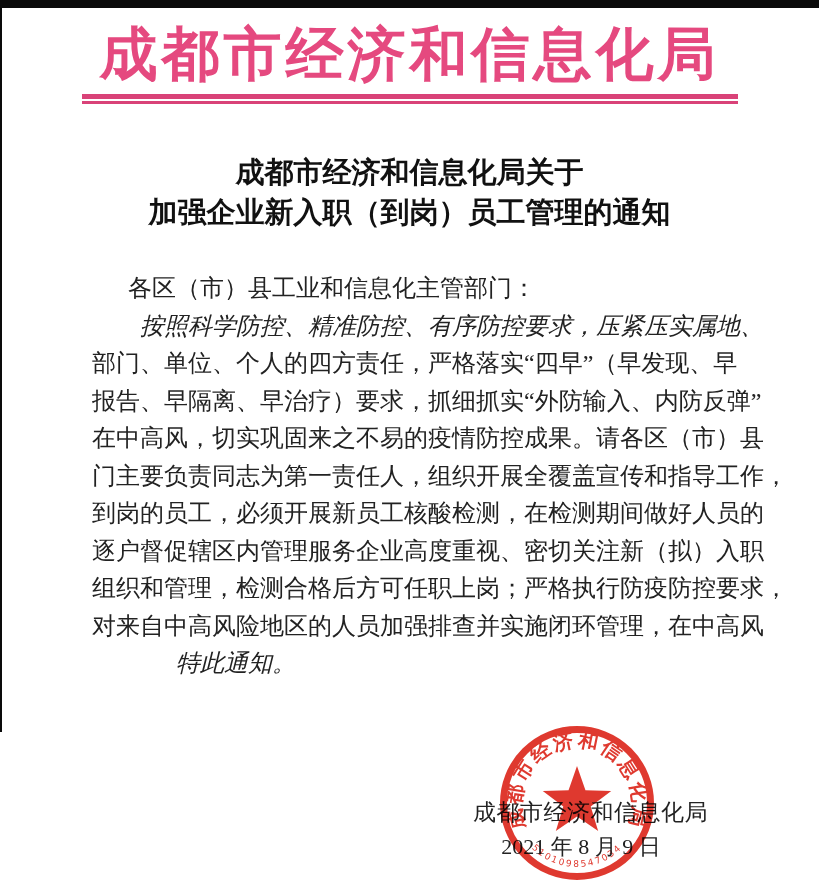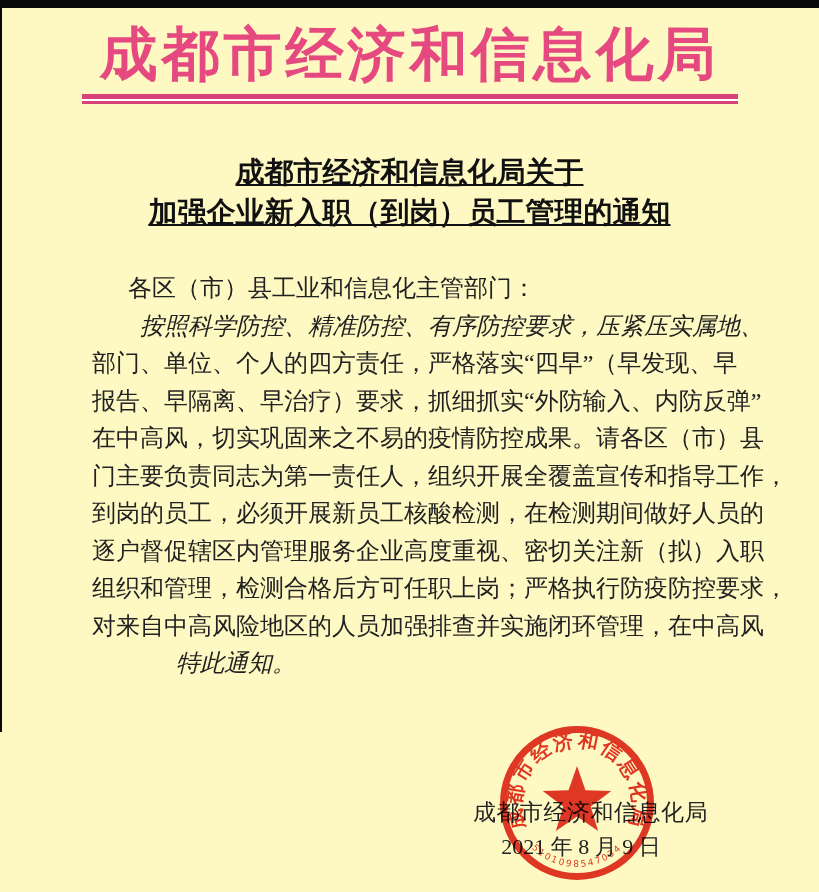--- a/index.html
+++ b/index.html
@@ -1,19 +1,19 @@
 <!DOCTYPE html>
 <html><head>
 <meta charset="utf-8">
 <style>
   html,body{margin:0;padding:0;background:#888;}
   .page{
     position:relative;
     width:819px;height:892px;
-    background:#fef9c3;
+    background:#ffffff;
     overflow:hidden;
     font-family:"Liberation Serif","DejaVu Serif",serif;
     color:#1a1a1a;
   }
   
   .scan-top{position:absolute;left:0;top:0;width:819px;height:8px;background:#0a0a0a;}
   .scan-left{position:absolute;left:0;top:0;width:2px;height:732px;background:#0a0a0a;}
   
   .agency-header{
     position:absolute;top:16px;left:0;width:100%;
@@ -23,21 +23,21 @@
     font-family:"Liberation Serif","DejaVu Serif",serif;
   }
   .header-rule{position:absolute;left:82px;top:94px;width:656px;}
   .header-rule .thick{height:5px;}
   .header-rule .gap{height:2px;background:#ffffff;}
   .header-rule .thin{height:2.5px;}
   
   .doc-title{
     position:absolute;top:152px;left:0;width:100%;
     text-align:center;font-weight:bold;
-    font-size:29px;line-height:40px;color:#111;text-decoration:underline;
+    font-size:29px;line-height:40px;color:#111;
   }
   
   .content{
     position:absolute;top:270px;left:92px;width:637px;
     font-size:24px;line-height:37.5px;color:#222;
   }
   .line{
     text-align:justify;
     text-align-last:justify;
     white-space:nowrap;

